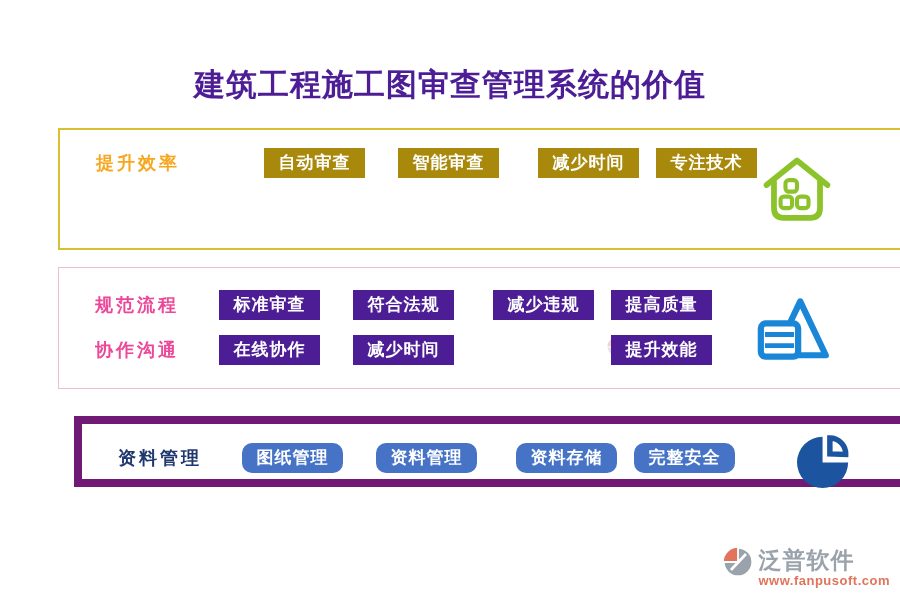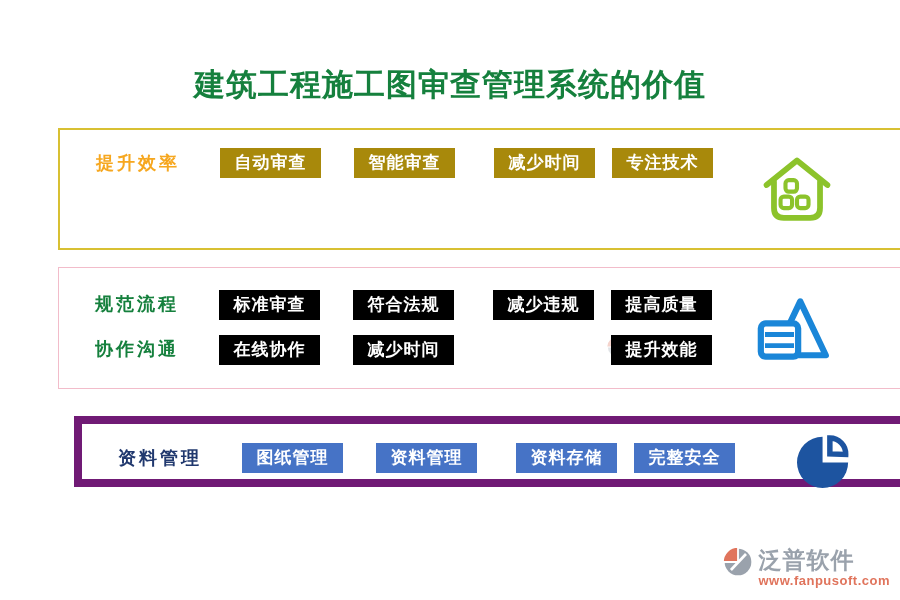--- a/index.html
+++ b/index.html
@@ -3,46 +3,46 @@
 <meta charset="utf-8">
 <style>
   html,body{margin:0;padding:0;}
   body{
     width:900px;height:600px;position:relative;background:#ffffff;
     font-family:"Liberation Sans","DejaVu Sans",sans-serif;
     overflow:hidden;
   }
   .page-title{
     position:absolute;top:64px;left:0;width:900px;text-align:center;
-    font-size:31px;font-weight:bold;color:#15803d;letter-spacing:1px;
+    font-size:31px;font-weight:bold;color:#4c1d95;letter-spacing:1px;
   }
   .panel{position:absolute;left:58px;width:876px;background:#ffffff;box-sizing:border-box;}
   .panel.p0{top:128px;height:122px;border:2px solid #d8c033;}
   .panel.p1{top:267px;height:122px;border:1px solid #f2bcca;}
   .panel.p2{top:416px;height:71px;border:8px solid #701a75;margin-left:16px;}
   .prow{position:absolute;left:0;width:100%;height:30px;}
   .p0 .r0{top:18px;} .p0 .r1{top:63px;}
   .p1 .r0{top:22px;} .p1 .r1{top:67px;}
   .p2 .r0{top:19px;}
   .plabel{
     position:absolute;left:36px;width:110px;height:30px;line-height:30px;
     font-size:18px;font-weight:bold;letter-spacing:3px;z-index:2;
   }
   .p0 .plabel{color:#f6a71f;}
-  .p1 .plabel{color:#15803d;font-family:Liberation Mono, monospace;}
+  .p1 .plabel{color:#ec4899;}
   .p2 .plabel{color:#20386e;}
   .btn{
     position:absolute;width:101px;height:30px;line-height:30px;text-align:center;
     color:#ffffff;font-size:17px;font-weight:bold;letter-spacing:1px;z-index:2;
     cursor:pointer;
   }
   .b0{left:160px;} .b1{left:294px;} .b2{left:434px;} .b3{left:552px;}
-  .p0 .btn{background:#a8890b;}
-  .p1 .btn{background:#000000;}
-  .p2 .btn{background:#4673c6;}
+  .p0 .btn{background:#a8890b;margin-left:44px;}
+  .p1 .btn{background:#4c1d95;}
+  .p2 .btn{background:#4673c6;border-radius:10px;}
   .picon{position:absolute;z-index:1;}
   .p0 .picon{left:700px;top:22px;}
   .p1 .picon{left:697px;top:21px;}
   .p2 .picon{left:712px;top:8px;}
   .watermark{
     position:absolute;left:606px;top:336px;display:flex;align-items:flex-start;
     opacity:0.30;z-index:1;
   }
   .watermark .wm-text{margin-left:3px;}
   .watermark .wm-brand{font-size:16px;font-weight:bold;color:#8d939c;line-height:18px;white-space:nowrap;}

